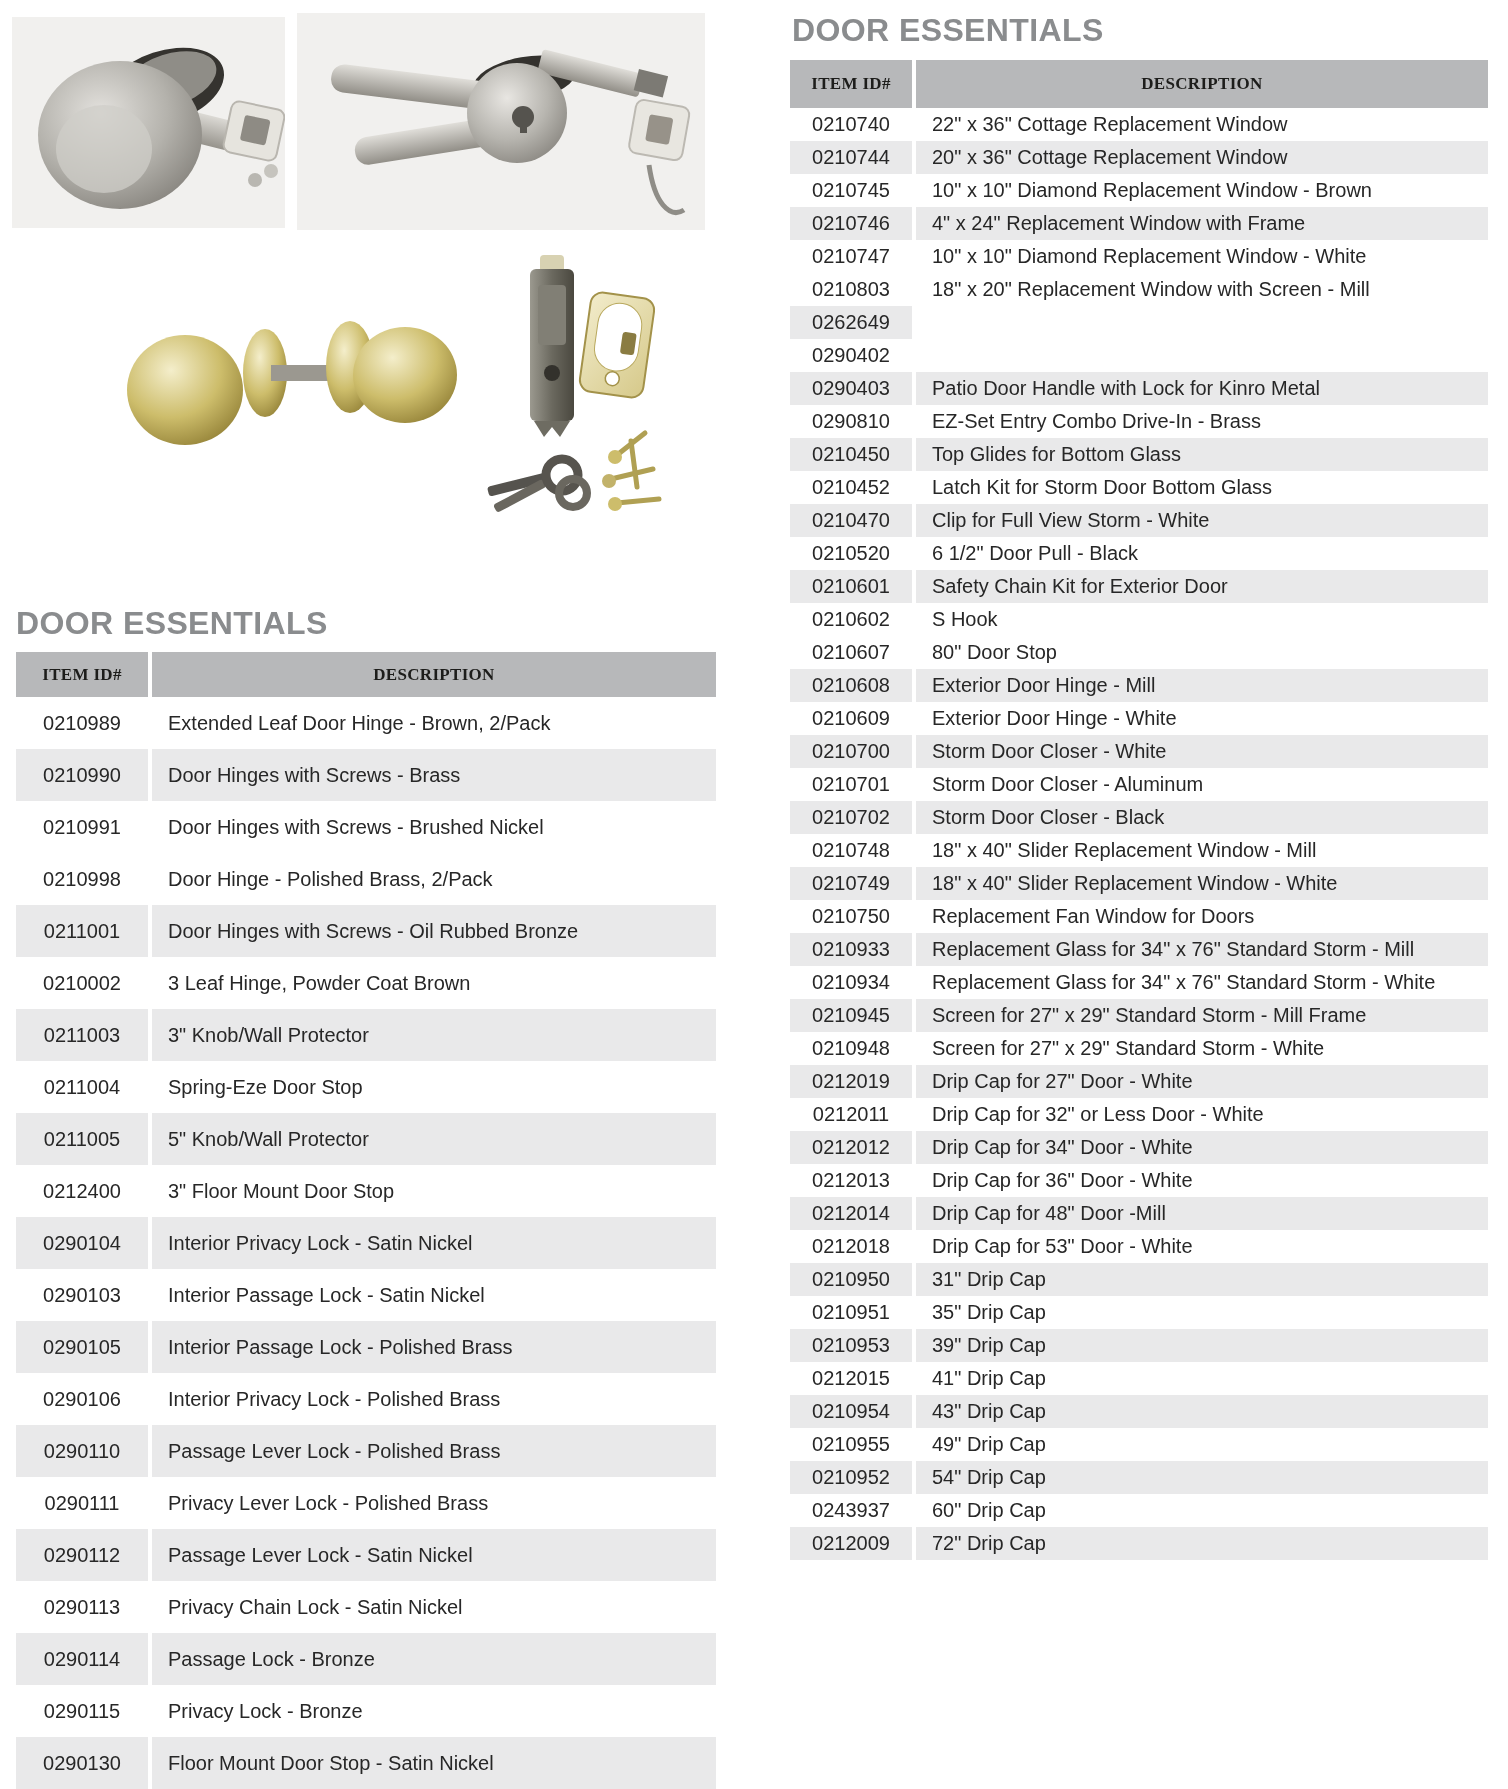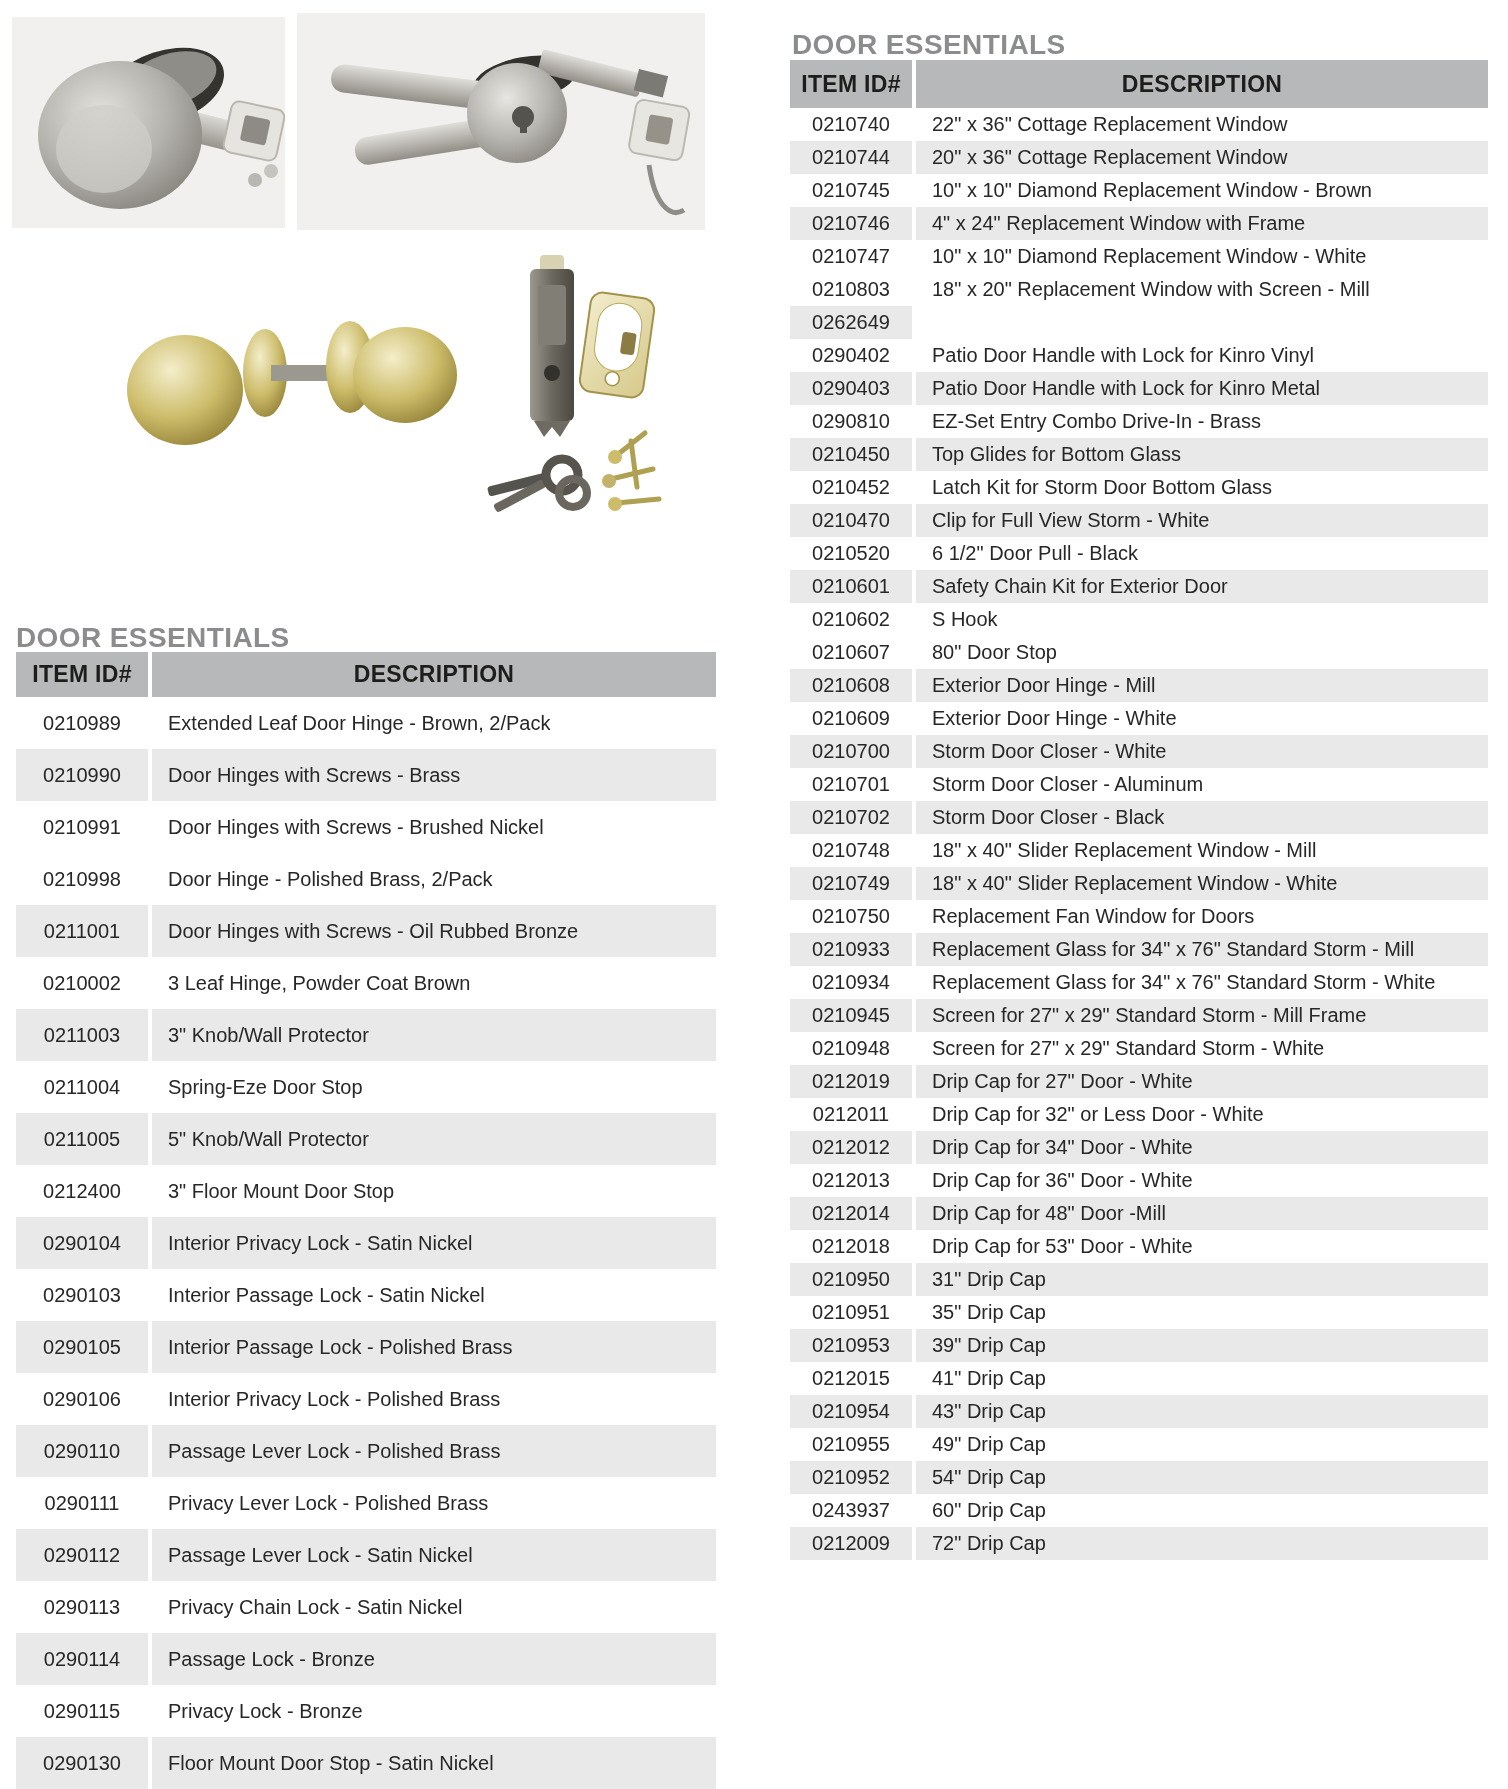--- a/index.html
+++ b/index.html
@@ -6,43 +6,43 @@
   html,body { background:#ffffff; }
   body { font-family:"Liberation Sans", sans-serif; }
   .page { position:relative; width:1508px; height:1789px; background:#fff; overflow:hidden; }
 
   figure.photo { position:absolute; }
   .photo svg { display:block; width:100%; height:100%; }
   .photo1 { left:12px;  top:17px;  width:273px; height:211px; }
   .photo2 { left:297px; top:13px;  width:408px; height:217px; }
   .photo3 { left:125px; top:255px; width:555px; height:270px; }
 
-  .section-title { position:absolute; font-size:28px; font-weight:bold;
-                   color:var(--title,#8a8c8e); letter-spacing:.4px; white-space:nowrap;margin-top:17px; }
+  .section-title { position:absolute; font-size:32px; font-weight:bold;
+                   color:var(--title,#8a8c8e); letter-spacing:.4px; white-space:nowrap; }
   .left-title  { left:16px;  top:605px; }
   .right-title { left:792px; top:12px;  }
 
   .table { position:absolute; }
   .left-table  { left:16px;  top:652px; width:700px; }
   .right-table { left:790px; top:60px;  width:698px; }
 
   .trow { display:flex; gap:4px; align-items:stretch; font-size:20px; color:var(--row_text,#272727); }
   .left-table  .trow { height:52px; }
   .right-table .trow { height:33px; }
   .left-table  .trow.thead { height:45px; }
   .right-table .trow.thead { height:48px; }
 
   .cell { display:flex; align-items:center; }
   .cid   { width:132px; flex:0 0 auto; justify-content:center; }
   .right-table .cid { width:122px; }
   .cdesc { flex:1 1 auto; }
   .trow:not(.thead) .cdesc { padding-left:16px; }
 
-  .thead .cell { background:var(--header_bg,#b7b8ba); font-weight:bold; font-size:23px;
-                 color:var(--header_text,#1d1d1b); justify-content:center; letter-spacing:.3px; }
+  .thead .cell { background:var(--header_bg,#b7b8ba); font-weight:bold; font-size:17px;
+                 color:var(--header_text,#1d1d1b); justify-content:center; letter-spacing:.3px;font-family:Liberation Serif, serif; }
   .trow.alt .cell { background:var(--alt_row_bg,#e9e9ea); }
 </style>
 </head>
 <body>
 
 <div class="page">
 
   <figure class="photo photo1" aria-label="Satin nickel door knob with strike plate and screws">
     <svg viewBox="0 0 273 211">
       <defs>
@@ -284,21 +284,20 @@
       </div>
       <div class="trow">
         <div class="cell cid">0210803</div>
         <div class="cell cdesc">18" x 20" Replacement Window with Screen - Mill</div>
       </div>
       <div class="trow alt">
         <div class="cell cid">0262649</div>
       </div>
       <div class="trow">
         <div class="cell cid">0290402</div>
-        <div class="cell cdesc">Patio Door Handle with Lock for Kinro Vinyl</div>
       </div>
       <div class="trow alt">
         <div class="cell cid">0290403</div>
         <div class="cell cdesc">Patio Door Handle with Lock for Kinro Metal</div>
       </div>
       <div class="trow">
         <div class="cell cid">0290810</div>
         <div class="cell cdesc">EZ-Set Entry Combo Drive-In - Brass</div>
       </div>
       <div class="trow alt">

